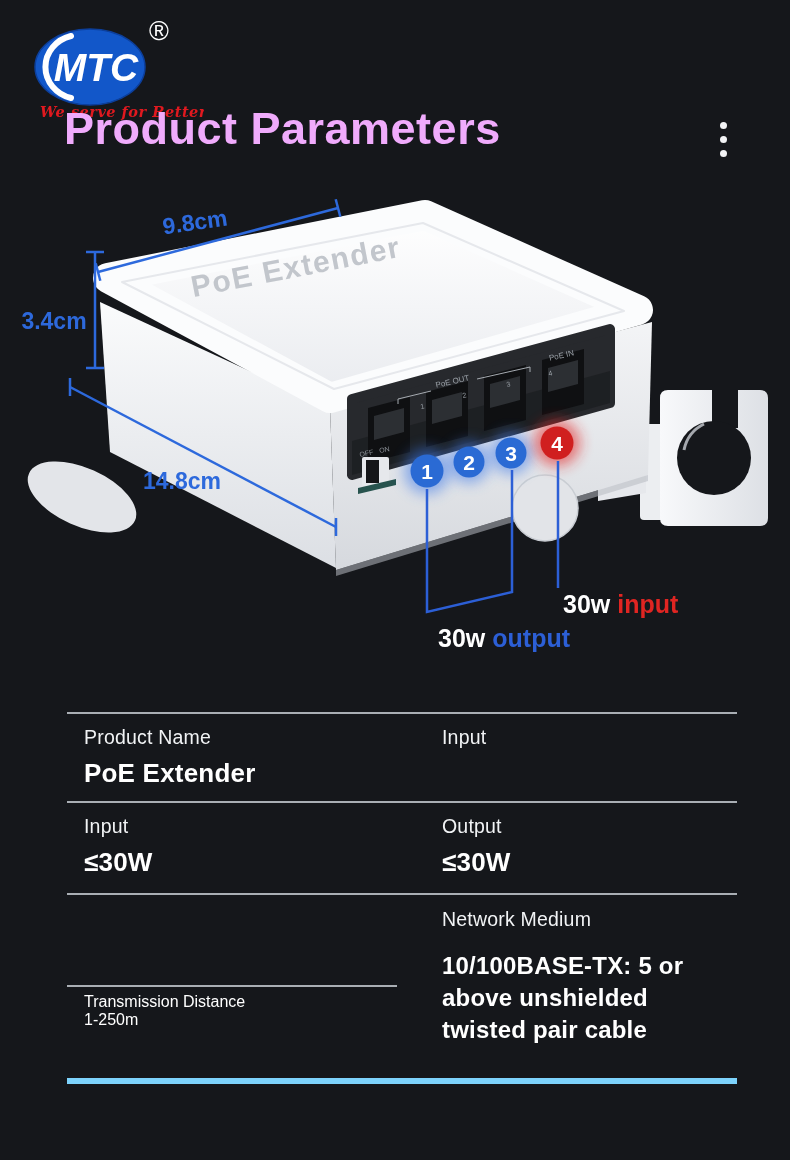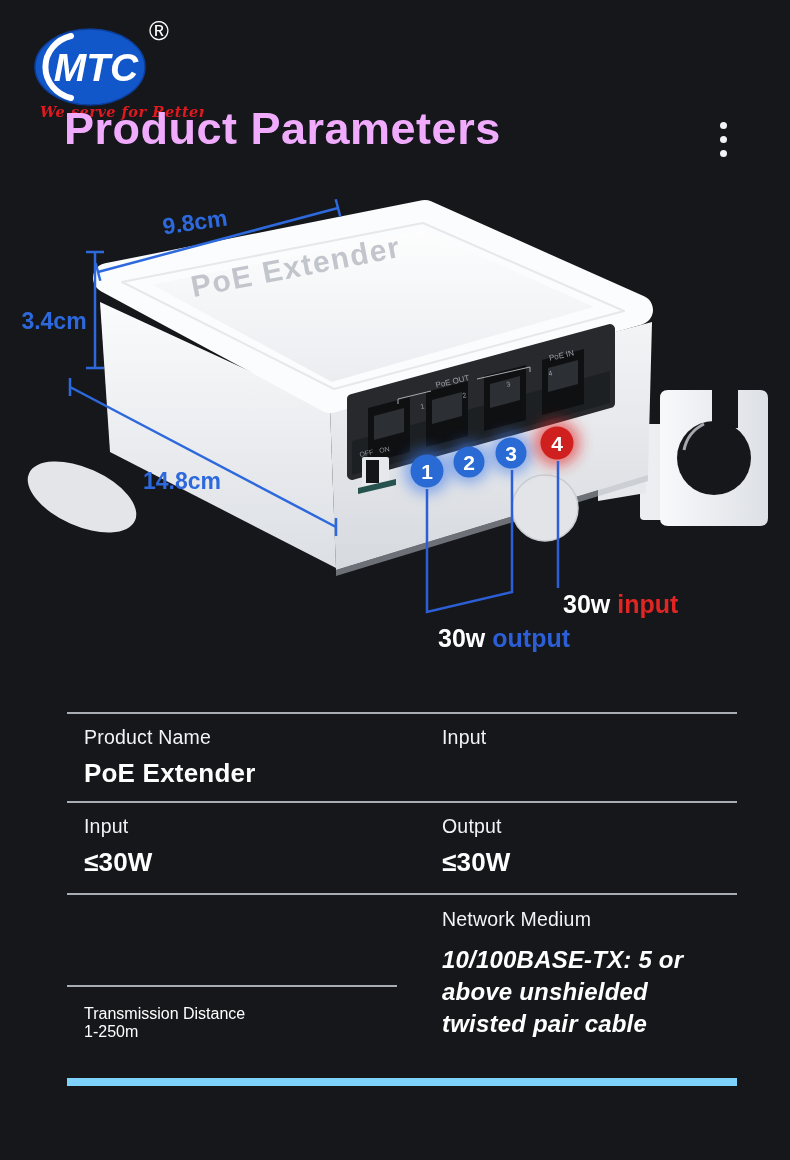--- a/index.html
+++ b/index.html
@@ -19,36 +19,36 @@
     position:absolute;left:706px;top:112px;width:34px;height:54px;
     background:none;border:none;cursor:pointer;
     display:flex;flex-direction:column;align-items:center;justify-content:center;gap:7px;
   }
   .kebab span{width:7px;height:7px;border-radius:50%;background:#f2f3f5;display:block;}
   
   .product-svg{position:absolute;left:0;top:185px;}
   
   .spec{
     position:absolute;left:67px;top:712px;width:670px;
-    border-top:2px solid #a9aeb4;border-bottom:8px solid #7dd3fc;
+    border-top:2px solid #a9aeb4;border-bottom:6px solid #7dd3fc;
     color:#fff;
   }
   .spec-row{display:grid;grid-template-columns:358px 1fr;}
   .spec-row + .spec-row{border-top:2px solid #a9aeb4;}
   .cell{padding:13px 10px 14px 17px;}
   .cell .label{font-size:19.5px;font-weight:400;color:#f1f3f5;letter-spacing:.2px;}
   .cell .value{font-size:26px;font-weight:700;color:#ffffff;margin-top:9px;letter-spacing:.2px;}
   .row-1{height:87px}.row-2{height:90px}.row-3{height:183px}
   .row-1 .cell,.row-2 .cell{padding-top:12px;}
   .left-stack{display:flex;flex-direction:column;}
   .sub-cell{height:90px;box-sizing:border-box;padding:9px 10px 0 17px;}
   .sub-divider{width:330px;border-top:2px solid #a9aeb4;}
-  .sub-cell.second{height:91px;padding-top:18px;}
+  .sub-cell.second{height:91px;padding-top:6px;}
   .right-cell{}
-  .right-cell .value{font-size:24px;line-height:1.33;margin-top:13px;font-weight:700;max-width:308px;font-style:italic;}
+  .right-cell .value{font-size:24px;line-height:1.33;margin-top:19px;font-weight:700;max-width:308px;}
   .spec,.cell,.label,.value{box-sizing:border-box;}
 </style>
 </head>
 <body>
 
 <div class="page">
 
   <svg class="logo-wrap" viewBox="0 0 180 115">
     <ellipse cx="66" cy="57" rx="55" ry="38" fill="#1257c9" stroke="#0c3f9c" stroke-width="1.5"></ellipse>
     <path d="M 47,26 A 34,32 0 0 0 47,88" fill="none" stroke="#ffffff" stroke-width="6" stroke-linecap="round"></path>

